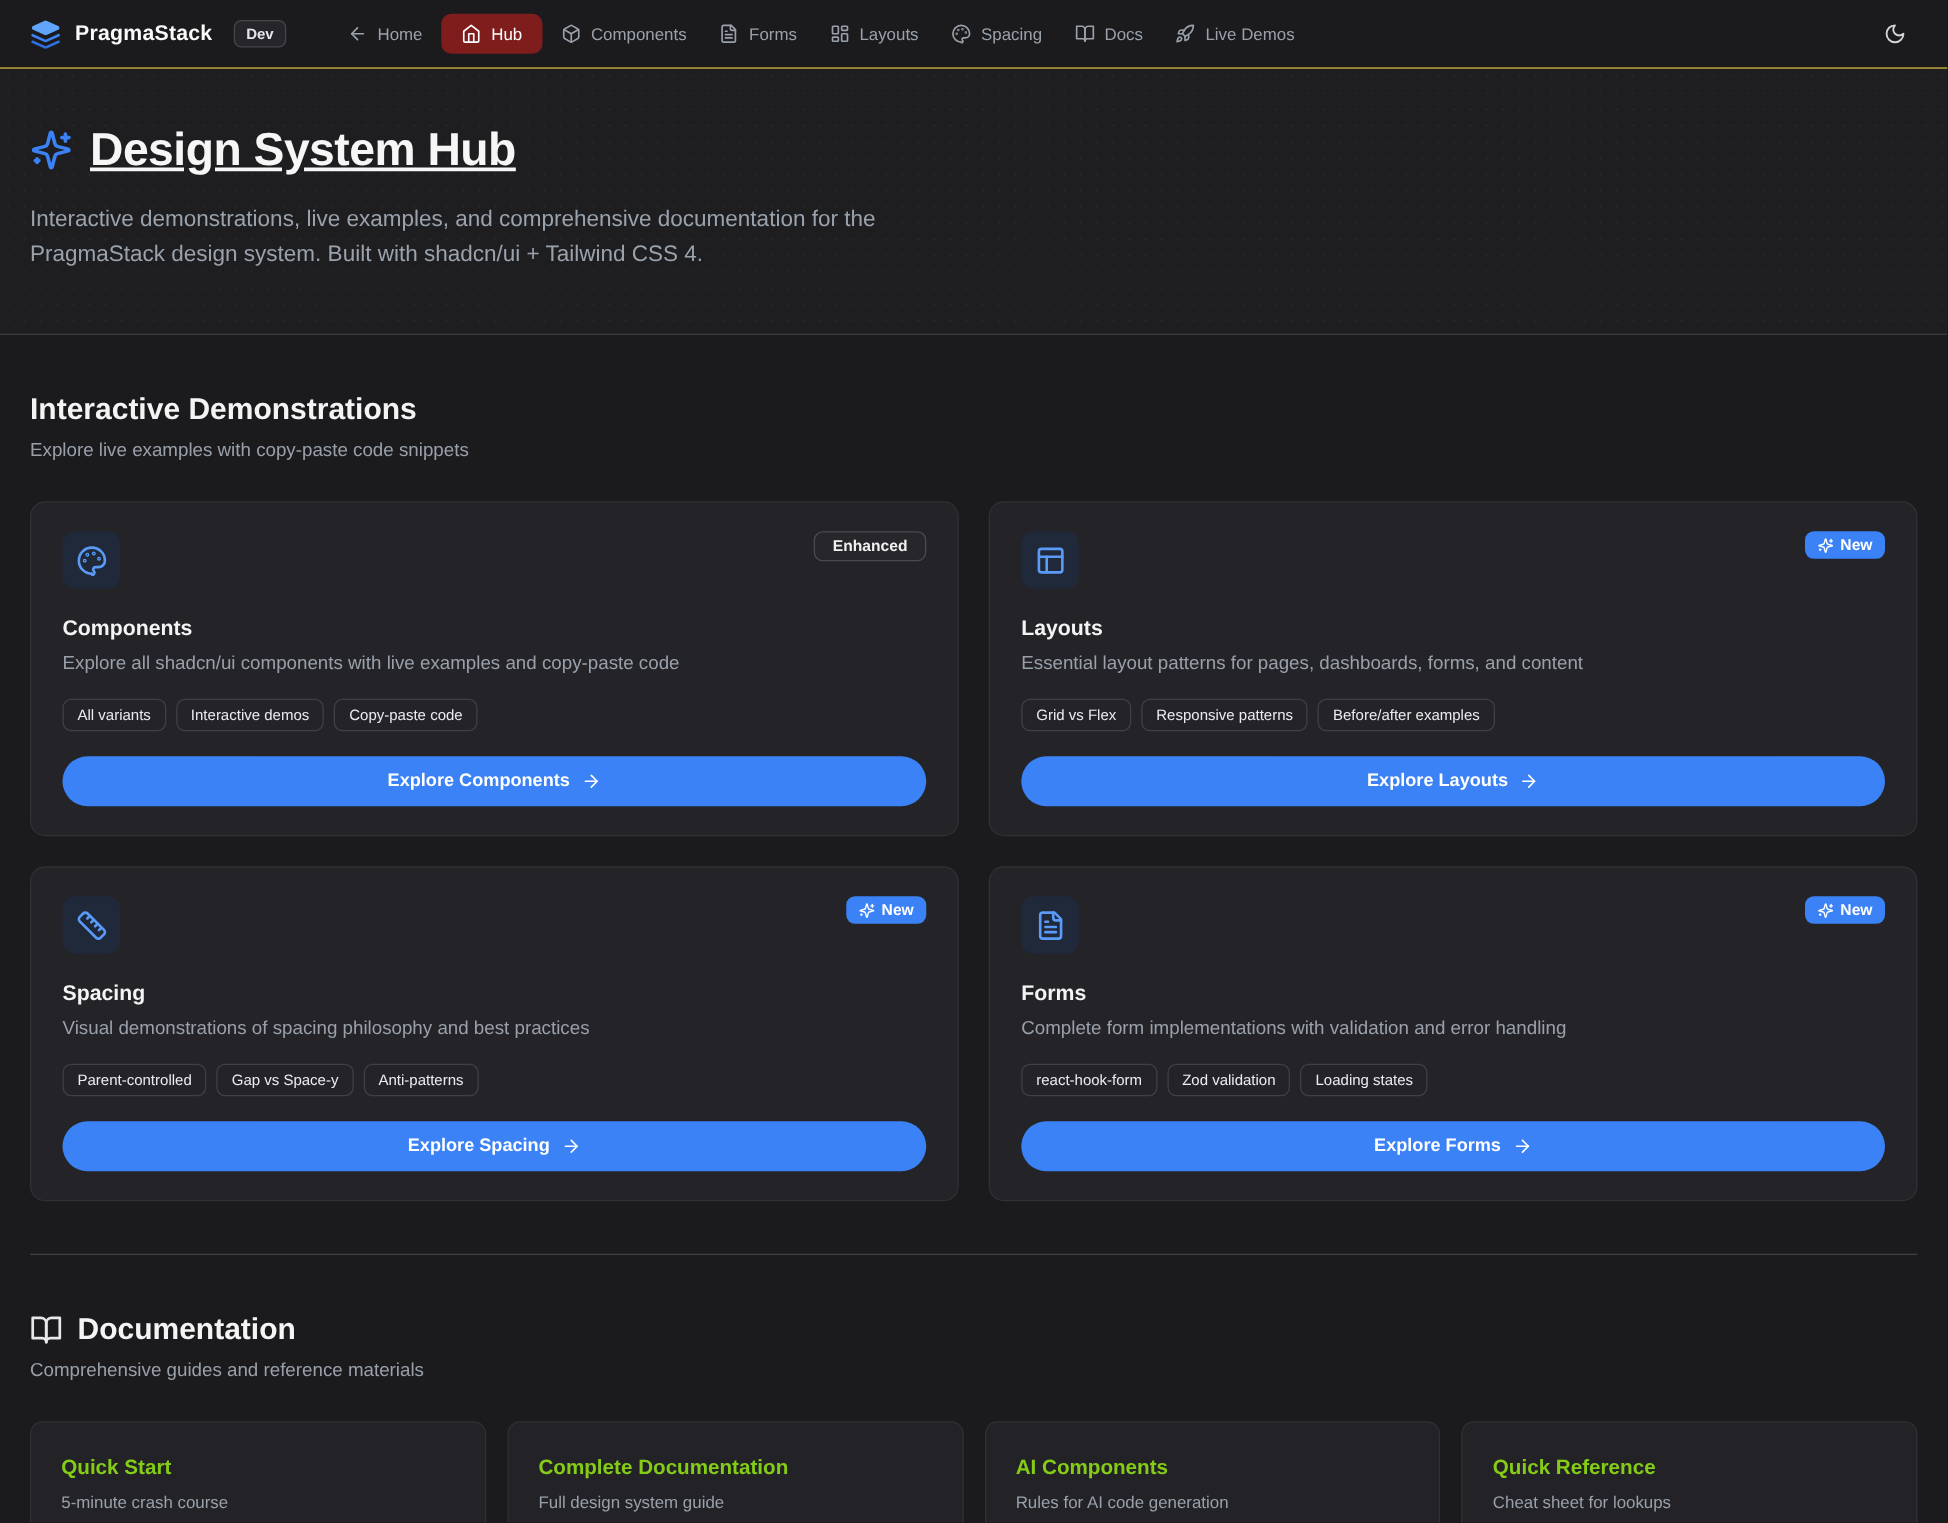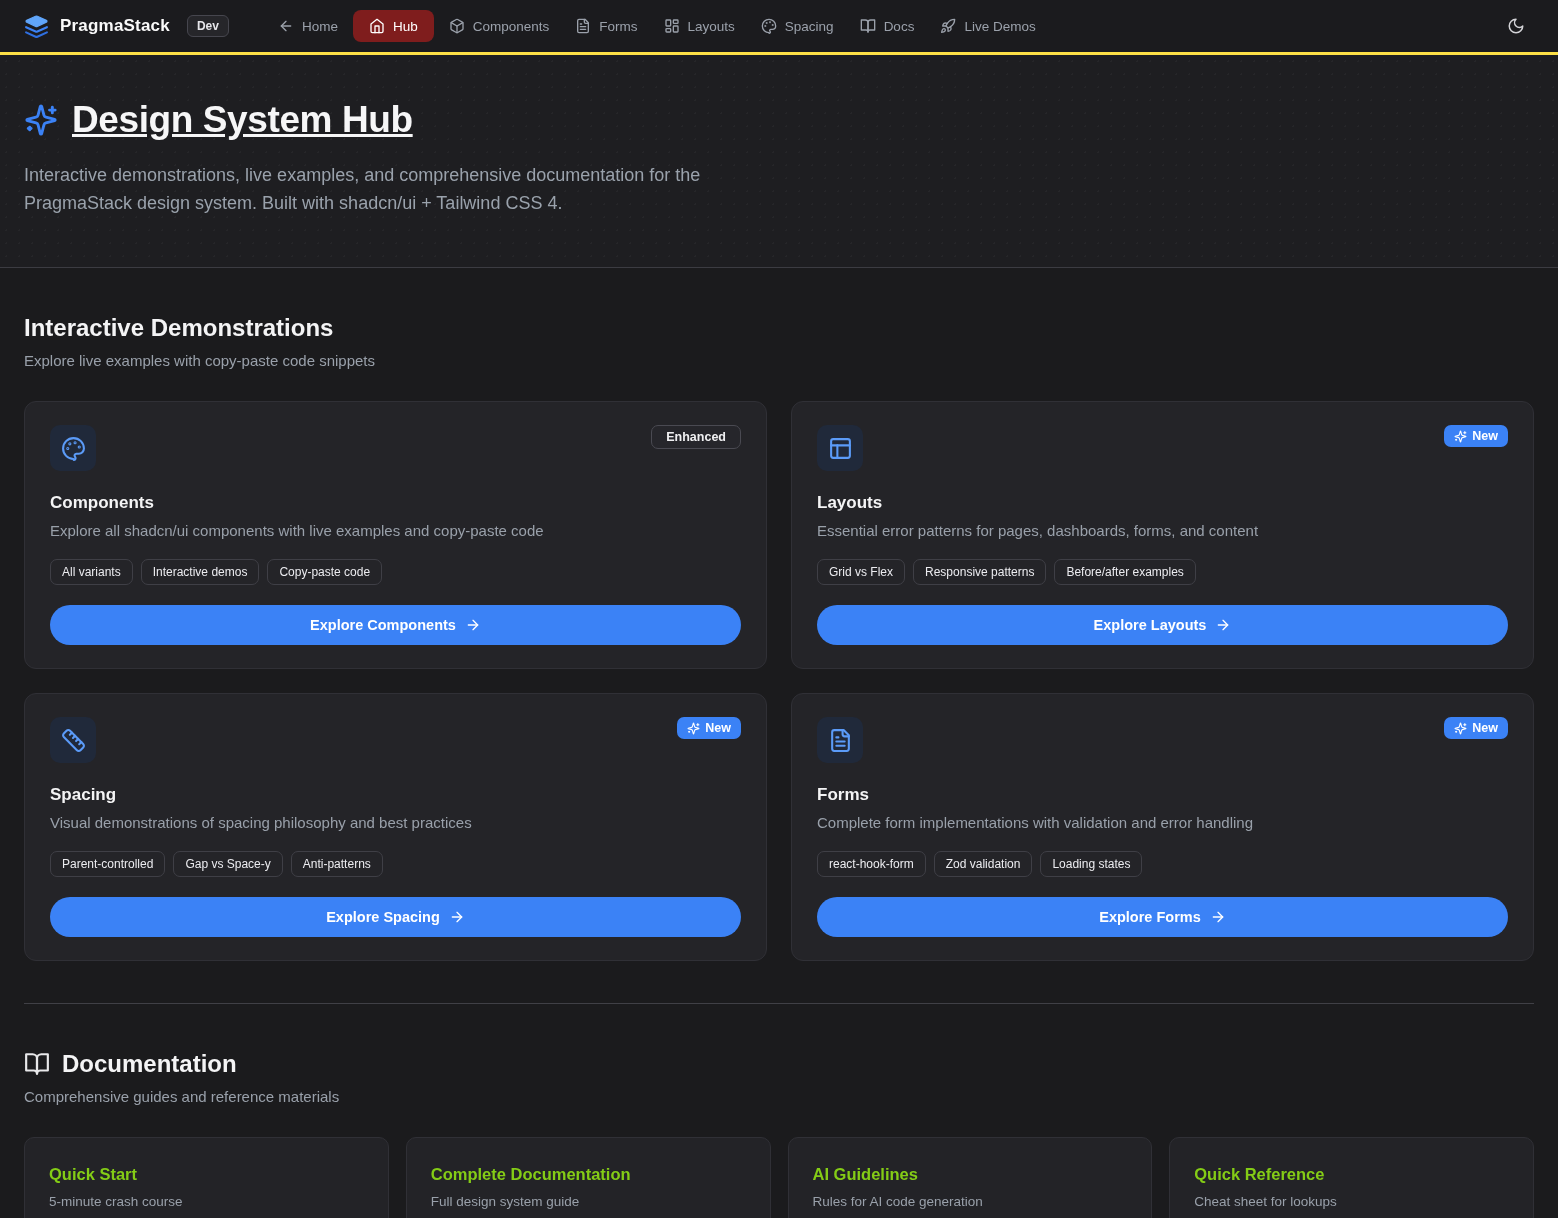--- a/index.html
+++ b/index.html
@@ -8,21 +8,21 @@
     background:#1b1b1d;
     color:#f4f4f5;
     font-family:"Liberation Sans", sans-serif;
     overflow:hidden;
   }
   svg { display:block; }
   .ic { stroke:currentColor; fill:none; stroke-width:2; stroke-linecap:round; stroke-linejoin:round; }
 
   
   .nav {
-    height:55px; background:#1b1b1e; border-bottom:3px solid #fde047;
+    height:55px; background:#1b1b1e; border-bottom:1px solid #fde047;
     display:flex; align-items:center; padding:0 24px;
   }
   .brand { display:flex; align-items:center; gap:11px; }
   .brand-logo { width:25px; height:25px; }
   .brand-name { font-size:17px; font-weight:bold; color:#fafafa; letter-spacing:.2px; }
   .env-badge {
     margin-left:6px; font-size:12px; font-weight:bold; color:#e6e6ea;
     border:1px solid #46464e; background:#26262a; border-radius:6px; padding:3px 9px;
   }
   .nav-menu { display:flex; align-items:flex-start; gap:4px; margin-left:38px; }
@@ -293,21 +293,21 @@
                 <path d="M20 3v4"></path>
                 <path d="M22 5h-4"></path>
                 <path d="M4 17v2"></path>
                 <path d="M5 18H3"></path>
               </svg>
             </span>
           <span>New</span>
         </span>
       </div>
       <h3 class="card-title">Layouts</h3>
-      <p class="card-desc">Essential error patterns for pages, dashboards, forms, and content</p>
+      <p class="card-desc">Essential layout patterns for pages, dashboards, forms, and content</p>
       <div class="tag-row">
         <span class="tag">Grid vs Flex</span>
         <span class="tag">Responsive patterns</span>
         <span class="tag">Before/after examples</span>
       </div>
       <button class="cta-btn">
         <span>Explore Layouts</span>
         <span>
             <svg class="ic" viewBox="0 0 24 24">
               <path d="M5 12h14"></path>
@@ -421,21 +421,21 @@
   <div class="docs-grid">
     <div class="doc-card">
       <h3 class="doc-title">Quick Start</h3>
       <p class="doc-desc">5-minute crash course</p>
     </div>
     <div class="doc-card">
       <h3 class="doc-title">Complete Documentation</h3>
       <p class="doc-desc">Full design system guide</p>
     </div>
     <div class="doc-card">
-      <h3 class="doc-title">AI Guidelines</h3>
+      <h3 class="doc-title">AI Components</h3>
       <p class="doc-desc">Rules for AI code generation</p>
     </div>
     <div class="doc-card">
       <h3 class="doc-title">Quick Reference</h3>
       <p class="doc-desc">Cheat sheet for lookups</p>
     </div>
   </div>
 
 </div>
 

